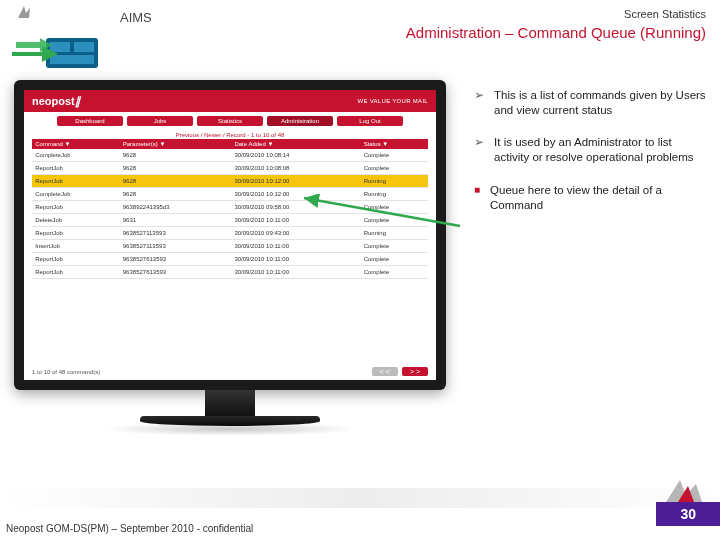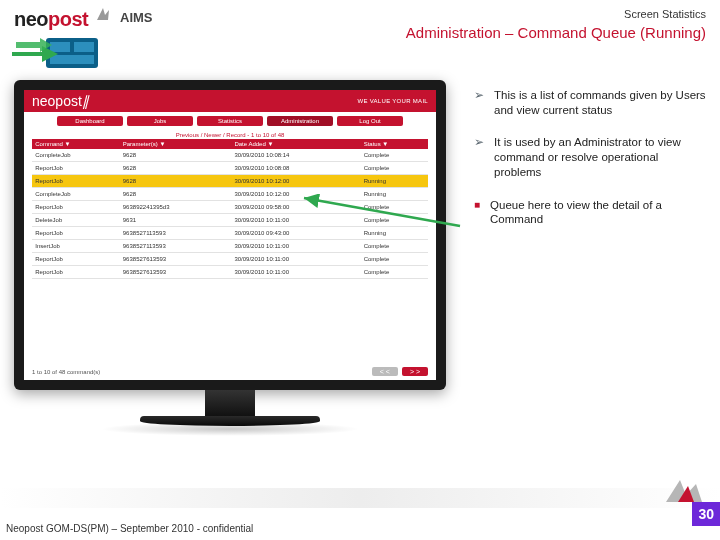--- a/index.html
+++ b/index.html
@@ -8,39 +8,39 @@
     font-family: Verdana, Arial, sans-serif;
     background: #fff;
     position: relative;
     overflow: hidden;
   }
   .header { position: relative; height: 68px; padding: 8px 14px 0 14px; }
   .logo-word { font-size: 20px; font-weight: bold; letter-spacing: -0.5px; color: #222; display: inline-block; }
   .logo-word .accent { color: #c4122f; }
   .logo-mark { display:inline-block; width:16px; height:16px; position:relative; top:-4px; margin-left:2px; }
   .logo-mark svg { width:16px; height:16px; }
-  .product { position: absolute; left: 120px; top: 10px; font-size: 13px; color: #444; font-weight: bold; }
+  .product { position: absolute; left: 120px; top: 10px; font-size: 13px; color: #444; }
   .supertitle { position: absolute; right: 14px; top: 8px; font-size: 11px; color: #333; }
   .title { position: absolute; right: 14px; top: 24px; font-size: 15px; color: #c4122f; }
   .chip-stack { position:absolute; left:12px; top:34px; width:90px; height:40px; }
   .chip-stack svg { width:100%; height:100%; }
 
   .body-area { position: relative; height: 420px; }
 
   
   .monitor { position:absolute; left:14px; top:12px; width:432px; }
   .bezel { background:#1a1a1a; border-radius:6px; padding:10px; box-shadow:0 4px 14px rgba(0,0,0,.35); }
   .screen { background:#fff; width:100%; height:290px; font-size:6.2px; overflow:hidden; position:relative; }
   .stand-neck { width:50px; height:26px; background:linear-gradient(#333,#111); margin:0 auto; }
   .stand-base { width:180px; height:10px; background:linear-gradient(#2a2a2a,#0a0a0a); margin:0 auto; border-radius:4px 4px 50% 50%; }
   .shadow { width:260px; height:14px; background:radial-gradient(ellipse, rgba(0,0,0,.22), transparent 70%); margin:-4px auto 0; }
 
   
   .app-top { background:#c4122f; color:#fff; height:22px; display:flex; align-items:center; justify-content:space-between; padding:0 8px; }
-  .app-top .mini-logo { font-weight:normal; font-size:14px; }
+  .app-top .mini-logo { font-weight:bold; font-size:11px; }
   .app-top .slogan { font-size:6px; letter-spacing:.3px; }
   .tabs { display:flex; gap:4px; padding:4px 6px; justify-content:center; }
   .tab { background:#c4122f; color:#fff; font-size:6px; padding:2px 0; width:66px; text-align:center; border-radius:2px; }
   .tab.active { background:#a00e26; }
   .subhead { color:#c4122f; text-align:center; font-size:6px; margin:2px 0 1px; }
   .tbl { width:96%; margin:0 auto; border-collapse:collapse; }
   .tbl th { background:#c4122f; color:#fff; font-size:6px; padding:2px 3px; text-align:left; font-weight:normal; }
   .tbl td { font-size:6px; padding:3px 3px; border-bottom:1px solid #e2e2e2; color:#333; }
   .tbl tr.hl td { background:#f6c60f; }
   .pager { position:absolute; bottom:4px; width:100%; display:flex; align-items:center; padding:0 8px; gap:4px; }
@@ -52,31 +52,28 @@
   .notes { position:absolute; right:14px; top:20px; width:232px; font-size:11.5px; color:#222; }
   .note { display:flex; margin-bottom:18px; line-height:1.28; }
   .note .arrow { color:#5b6770; margin-right:10px; font-size:12px; }
   .note.sq .arrow { color:#c4122f; font-size:10px; margin-top:1px; }
 
   
   .callout { position:absolute; left:300px; top:126px; pointer-events:none; }
 
   
   .footer { position:absolute; bottom:6px; left:6px; font-size:10px; color:#333; }
-  .pagenum { position:absolute; right:0; bottom:14px; background:#6d28d9; color:#fff; font-size:14px; font-weight:bold; padding:4px 6px; }
+  .pagenum { position:absolute; right:0; bottom:14px; background:#4c1d95; color:#fff; font-size:14px; font-weight:bold; padding:4px 24px; }
   .corner-mark { position:absolute; right:14px; bottom:36px; width:42px; height:26px; }
   .band { position:absolute; left:0; bottom:32px; width:100%; height:20px; background:linear-gradient(to right, rgba(0,0,0,0), rgba(235,235,235,.9), rgba(0,0,0,0)); }
 </style>
 </head>
 <body>
 
 <div class="header">
-  <span class="logo-word">
-    <span>neo</span><span class="accent">post</span>
-  </span>
   <span class="logo-mark">
     <svg viewBox="0 0 16 16">
         <path d="M2 14 L8 2 L10 9 L14 4 L13 14 Z" fill="#999"></path>
       </svg>
   </span>
   <div class="product">AIMS</div>
   <div class="supertitle">Screen Statistics</div>
   <div class="title">Administration – Command Queue (Running)</div>
   <div class="chip-stack">
     <svg viewBox="0 0 90 40">
@@ -201,21 +198,21 @@
     <line x1="160" y1="32" x2="4" y2="4" stroke="#2fa84f" stroke-width="2.5" marker-end="url(#ah)"></line>
   </svg>
 
   <div class="notes" id="notes">
       <div class="note">
         <span class="arrow">➢</span>
         <span>This is a list of commands given by Users and view current status</span>
       </div>
       <div class="note">
         <span class="arrow">➢</span>
-        <span>It is used by an Administrator to view command or resolve operational problems</span>
+        <span>It is used by an Administrator to list activity or resolve operational problems</span>
       </div>
       <div class="note sq">
         <span class="arrow">■</span>
         <span>Queue here to view the detail of a Command</span>
       </div>
     </div>
 </div>
 
 <div class="band"></div>
 <div class="corner-mark">

